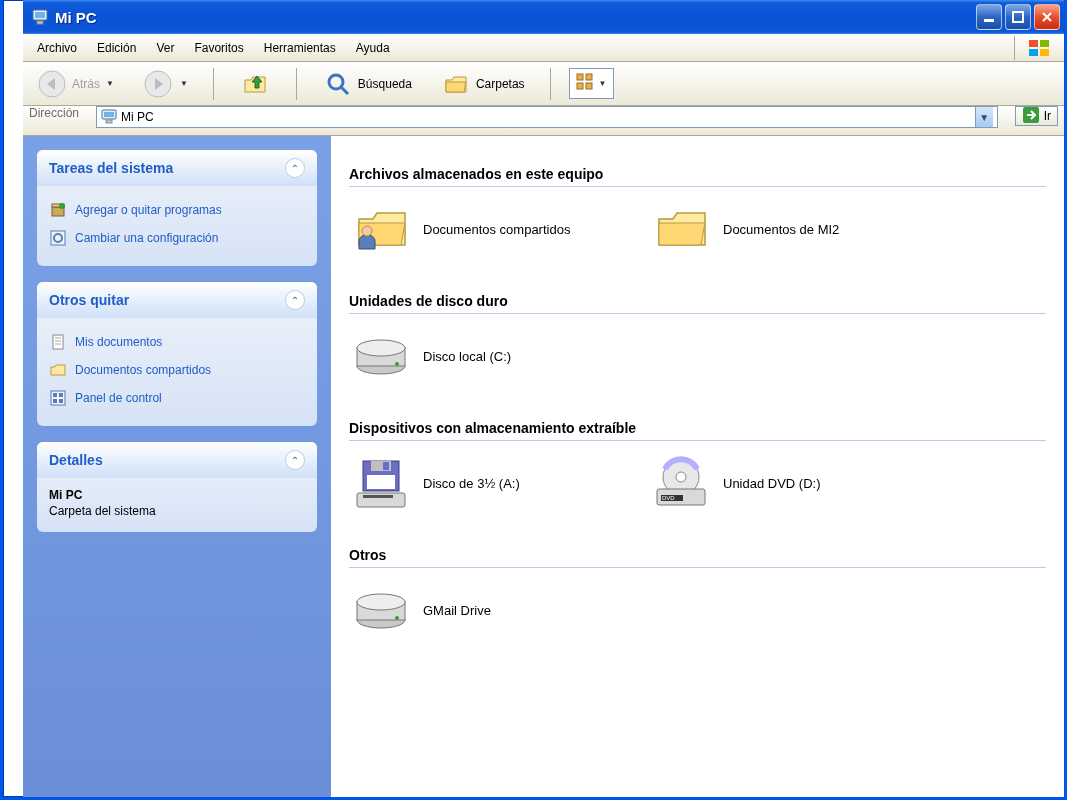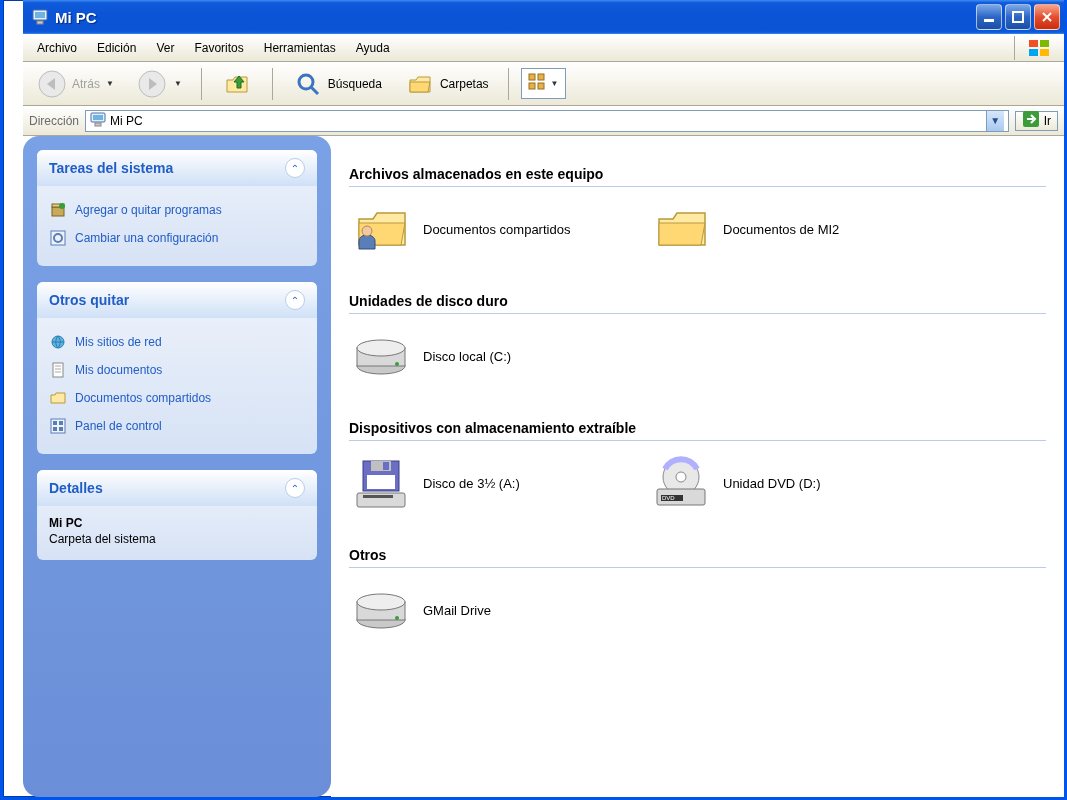--- a/index.html
+++ b/index.html
@@ -67,21 +67,21 @@
     background: linear-gradient(to bottom, #ffffff, #ece9d8);
   }
   
   .toolbar {
     height: 44px;
     background: linear-gradient(to bottom, #ffffff, #ece9d8);
     border-bottom: 1px solid #aca899;
     display: flex;
     align-items: center;
     padding: 0 6px;
-    gap: 8px;
+    gap: 14px;
   }
   .tbtn {
     display: flex; align-items: center; gap: 4px;
     padding: 3px 6px;
     border: 1px solid transparent;
     border-radius: 3px;
     cursor: default;
     color: #000;
   }
   .tbtn.disabled { color: #a0a0a0; }
@@ -92,22 +92,22 @@
     border: 1px solid #7f9db9;
     background: #fff;
     padding: 4px 6px;
     display: flex; align-items: center; gap: 3px;
   }
   
   .addressbar {
     height: 30px;
     background: linear-gradient(to bottom, #ffffff, #ece9d8);
     border-bottom: 1px solid #aca899;
-    display: flex; align-items: center;
-    padding: 0 6px; gap: 6px;
+    display: flex; 
+    padding: 0 6px; gap: 17px;
   }
   .addr-label { color: #6b6b6b; font-size: 12px; }
   .addr-field {
     flex: 1; height: 22px;
     border: 1px solid #7f9db9;
     background: #fff;
     display: flex; align-items: center;
     padding: 0 4px; gap: 4px;
   }
   .addr-dropdown {
@@ -125,21 +125,21 @@
     cursor: default;
   }
   
   .body {
     flex: 1; display: flex; overflow: hidden;
   }
   .sidebar {
     width: 308px;
     background: linear-gradient(to bottom, #7aa1e6, #6a8fd8);
     padding: 14px;
-    display: flex; flex-direction: column; gap: 16px; border-radius: 16px;
+    display: flex; flex-direction: column; gap: 16px;
   }
   .panel {
     background: linear-gradient(to bottom, #eef3fb, #d6e2f5);
     border-radius: 6px;
     overflow: hidden;
   }
   .panel-header {
     background: linear-gradient(to bottom, #ffffff, #cfe0f7);
     padding: 8px 12px;
     display: flex; align-items: center; justify-content: space-between;
@@ -346,29 +346,20 @@
           </div>
         </div>
       </div>
 
       <div class="panel">
         <div class="panel-header">
           <span class="panel-title">Otros quitar</span>
           <span class="panel-collapse">⌃</span>
         </div>
         <div class="panel-body">
-          <div class="task-link">
-            <span class="task-icon">
-                <svg width="16" height="16">
-                  <circle cx="8" cy="8" r="6" fill="#5fb3e0" stroke="#2a7fb0"></circle>
-                  <path d="M2 8 L14 8 M8 2 C5 6 5 10 8 14 M8 2 C11 6 11 10 8 14" stroke="#2a7fb0" fill="none"></path>
-                </svg>
-              </span>
-            <span>Mis sitios de red</span>
-          </div>
           <div class="task-link">
             <span class="task-icon">
                 <svg width="16" height="16">
                   <rect x="3" y="1" width="10" height="14" fill="#fff" stroke="#888"></rect>
                   <line x1="5" y1="4" x2="11" y2="4" stroke="#aaa"></line>
                   <line x1="5" y1="7" x2="11" y2="7" stroke="#aaa"></line>
                   <line x1="5" y1="10" x2="11" y2="10" stroke="#aaa"></line>
                 </svg>
               </span>
             <span>Mis documentos</span>

